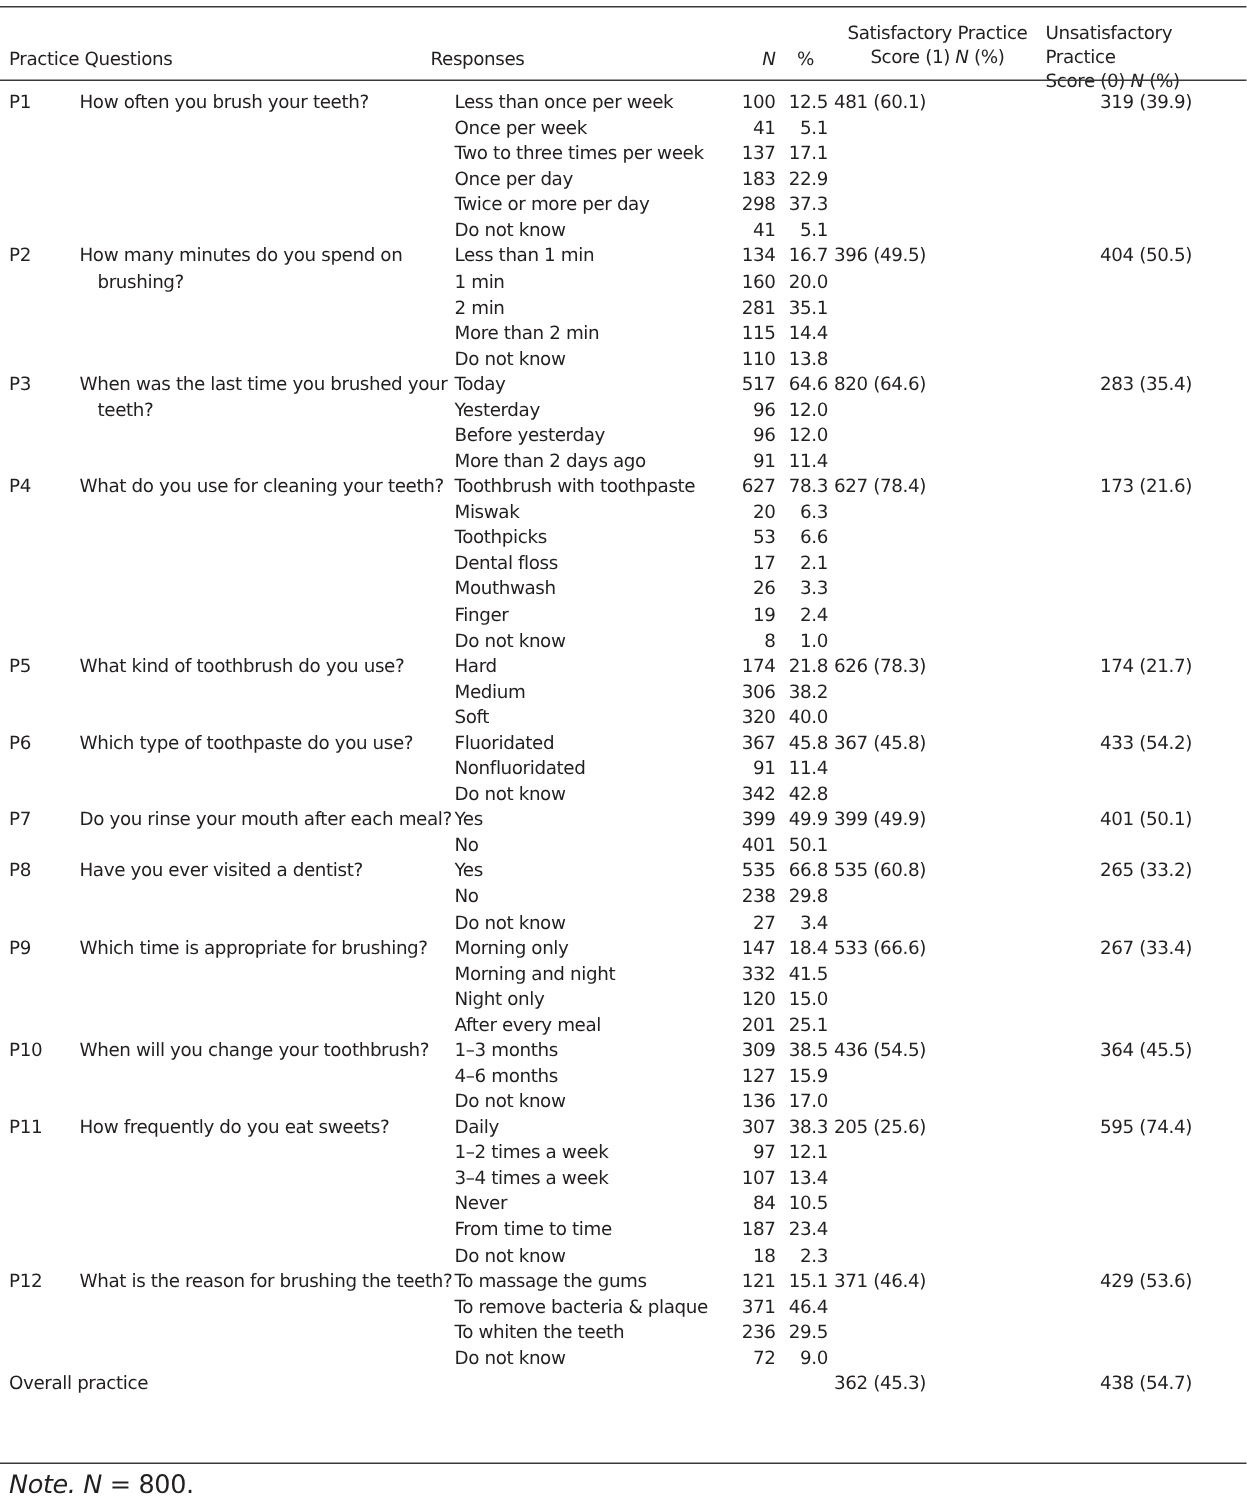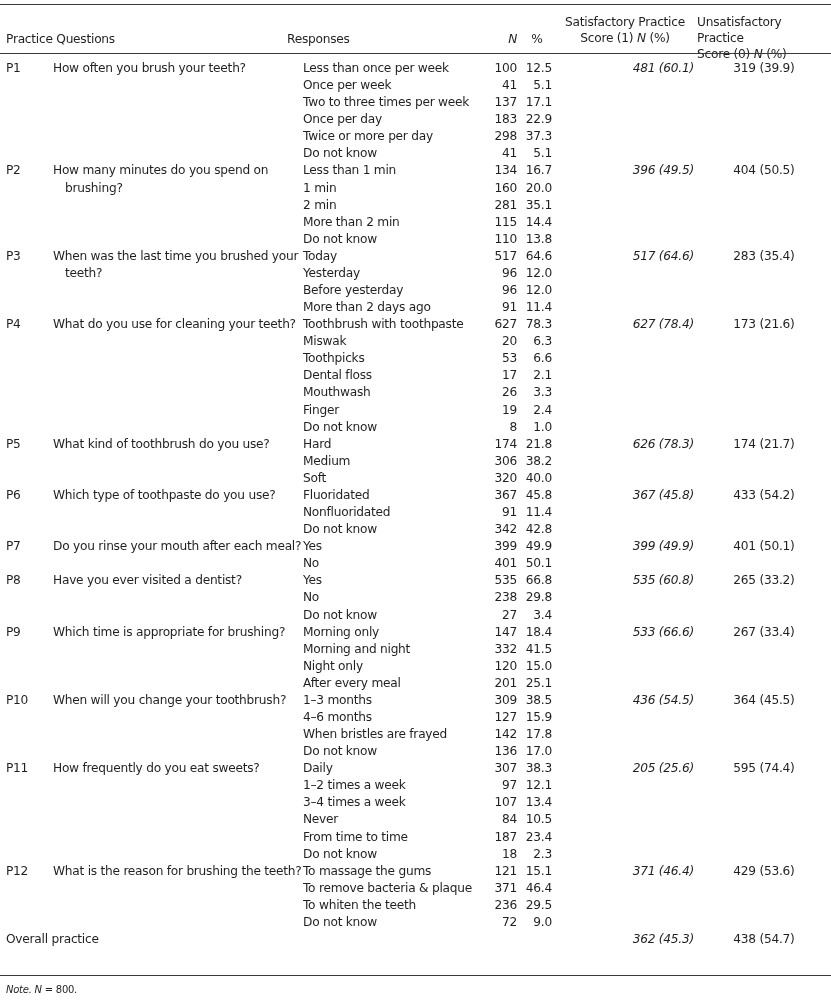--- a/index.html
+++ b/index.html
@@ -22,24 +22,24 @@
   .hdr i { font-style: italic; }
   #rows { position: absolute; left: 0; top: 60px; width: 688px; }
   .row { position: relative; height: 17.08px; line-height: 17px; white-space: nowrap; }
   .c { position: absolute; top: 0; }
   .c.code { left: 6px; }
   .c.ques { left: 37px; margin-left: 16px; }
   .c.ques.cont { left: 49px; }
   .c.resp { left: 303px; }
   .c.n { left: 480px; width: 37px; text-align: right; }
   .c.pct { left: 517px; width: 35px; text-align: right; }
-  .c.sat { left: 556px; width: 138px; text-align: right; font-style: italic; }
+  .c.sat { left: 556px; width: 138px; text-align: left; }
   .c.uns { left: 697px; width: 134px; text-align: center; }
   .c.overall { left: 6px; }
-  .note { position: absolute; left: 6px; top: 983px; font-size: 10px; line-height: 14px; }
+  .note { position: absolute; left: 6px; top: 983px; font-size: 17px; line-height: 14px; }
   .note i { font-style: italic; }
 </style>
 </head>
 <body>
 
 <div class="rule top"></div>
 
 <div>
   <div class="hdr q">Practice Questions</div>
   <div class="hdr r">Responses</div>
@@ -118,21 +118,21 @@
       <div class="c pct">14.4</div>
     </div>
     <div class="row">
       <div class="c resp">Do not know</div>
       <div class="c n">110</div>
       <div class="c pct">13.8</div>
     </div>
     <div class="row">
       <div class="c code">P3</div>
       <div class="c ques">When was the last time you brushed your</div>
-      <div class="c sat">517 (64.6)</div>
+      <div class="c sat">820 (64.6)</div>
       <div class="c uns">283 (35.4)</div>
       <div class="c resp">Today</div>
       <div class="c n">517</div>
       <div class="c pct">64.6</div>
     </div>
     <div class="row">
       <div class="c ques cont">teeth?</div>
       <div class="c resp">Yesterday</div>
       <div class="c n">96</div>
       <div class="c pct">12.0</div>
@@ -289,25 +289,20 @@
       <div class="c resp">1–3 months</div>
       <div class="c n">309</div>
       <div class="c pct">38.5</div>
     </div>
     <div class="row">
       <div class="c resp">4–6 months</div>
       <div class="c n">127</div>
       <div class="c pct">15.9</div>
     </div>
     <div class="row">
-      <div class="c resp">When bristles are frayed</div>
-      <div class="c n">142</div>
-      <div class="c pct">17.8</div>
-    </div>
-    <div class="row">
       <div class="c resp">Do not know</div>
       <div class="c n">136</div>
       <div class="c pct">17.0</div>
     </div>
     <div class="row">
       <div class="c code">P11</div>
       <div class="c ques">How frequently do you eat sweets?</div>
       <div class="c sat">205 (25.6)</div>
       <div class="c uns">595 (74.4)</div>
       <div class="c resp">Daily</div>

